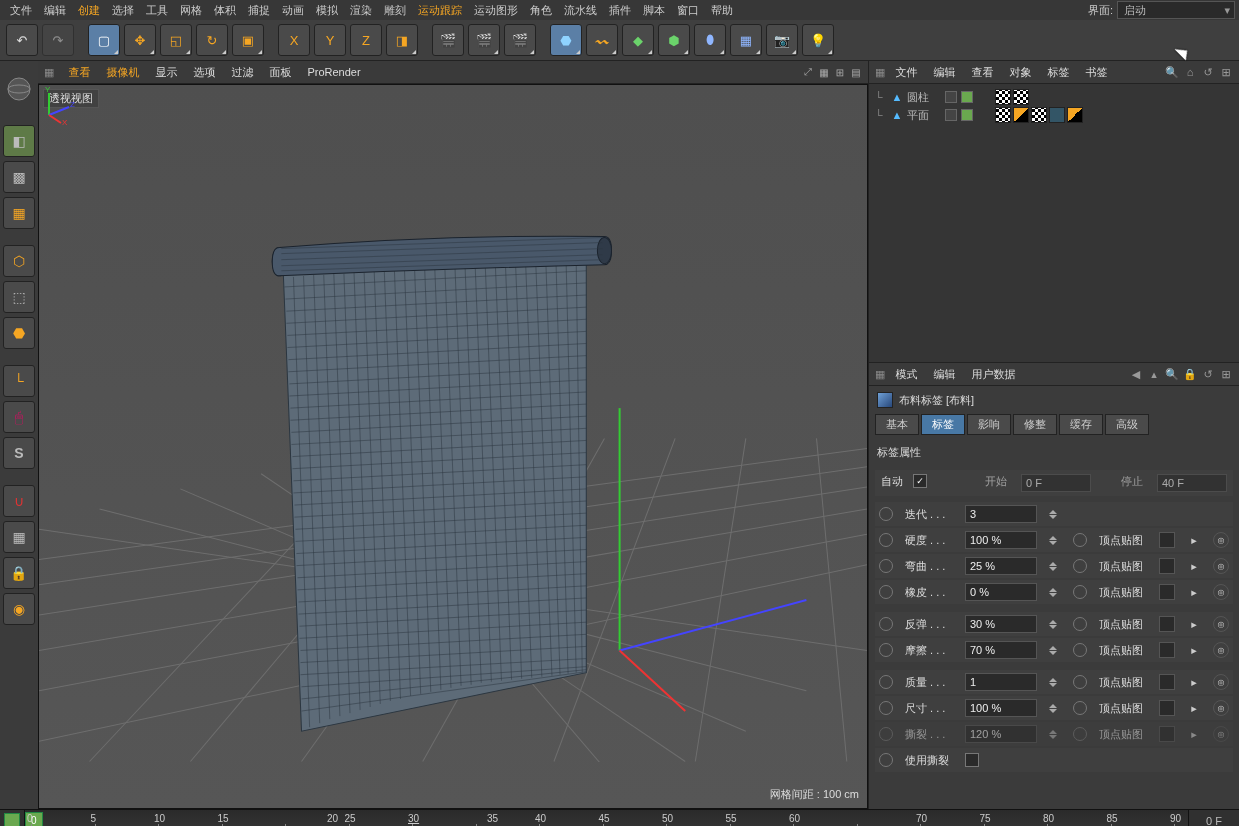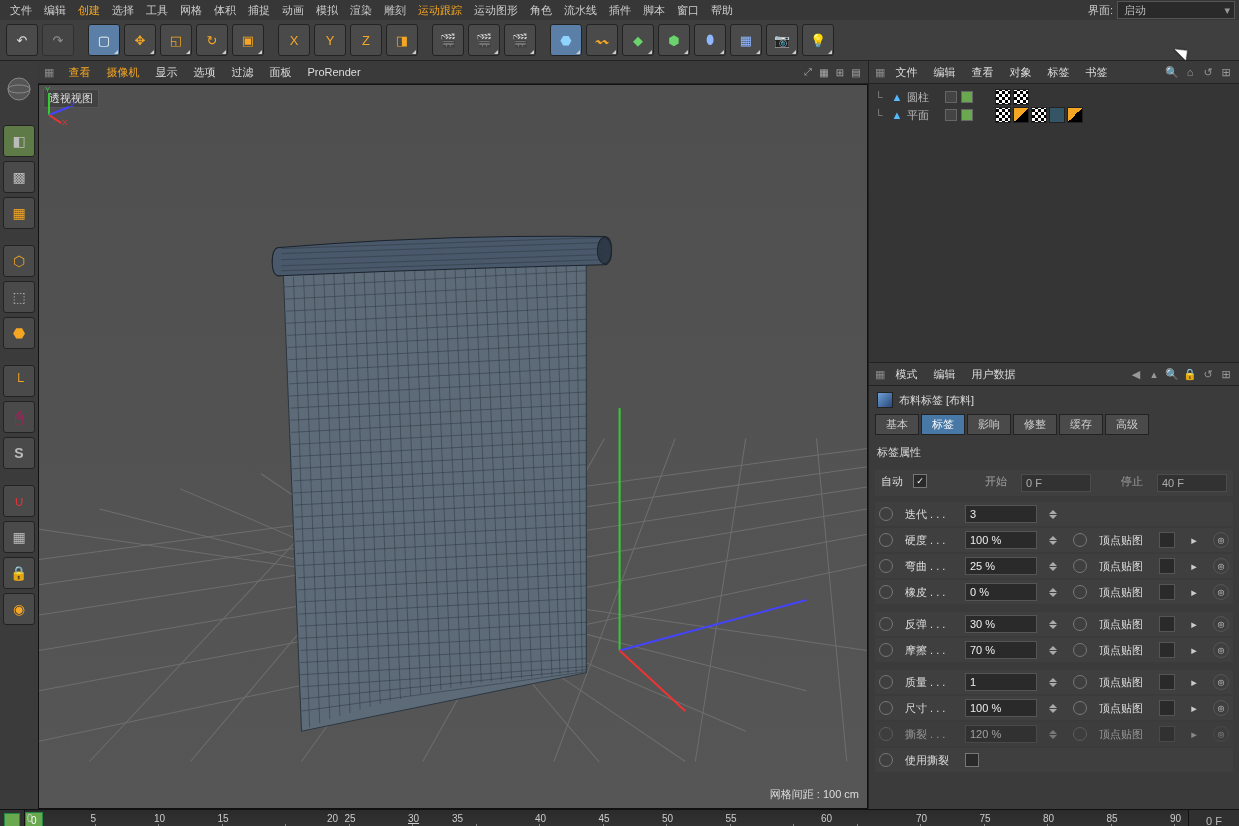--- a/index.html
+++ b/index.html
@@ -529,31 +529,31 @@
       <span class="lbl" style="left: 129px;">10</span>
       <span class="tk" style="left: 133px;"></span>
       <span class="lbl" style="left: 192.5px;">15</span>
       <span class="tk" style="left: 196.5px;"></span>
       <span class="lbl" style="left: 256px; margin-left: 46px;">20</span>
       <span class="tk" style="left: 260px;"></span>
       <span class="lbl" style="left: 319.5px;">25</span>
       <span class="tk" style="left: 323.5px;"></span>
       <span class="lbl" style="left: 383px; text-decoration: underline;">30</span>
       <span class="tk" style="left: 387px;"></span>
-      <span class="lbl" style="left: 427px;">35</span>
+      <span class="lbl" style="left: 462px;">35</span>
       <span class="tk" style="left: 450.5px;"></span>
       <span class="lbl" style="left: 510px;">40</span>
       <span class="tk" style="left: 514px;"></span>
       <span class="lbl" style="left: 573.5px;">45</span>
       <span class="tk" style="left: 577.5px;"></span>
       <span class="lbl" style="left: 637px;">50</span>
       <span class="tk" style="left: 641px;"></span>
       <span class="lbl" style="left: 700.5px;">55</span>
       <span class="tk" style="left: 704.5px;"></span>
-      <span class="lbl" style="left: 796px;">60</span>
+      <span class="lbl" style="left: 764px;">60</span>
       <span class="tk" style="left: 768px;"></span>
       <span class="lbl" style="left: 827.5px; margin-top: 12px;">65</span>
       <span class="tk" style="left: 831.5px;"></span>
       <span class="lbl" style="left: 891px;">70</span>
       <span class="tk" style="left: 895px;"></span>
       <span class="lbl" style="left: 954.5px;">75</span>
       <span class="tk" style="left: 958.5px;"></span>
       <span class="lbl" style="left: 1018px;">80</span>
       <span class="tk" style="left: 1022px;"></span>
       <span class="lbl" style="left: 1081.5px;">85</span>

